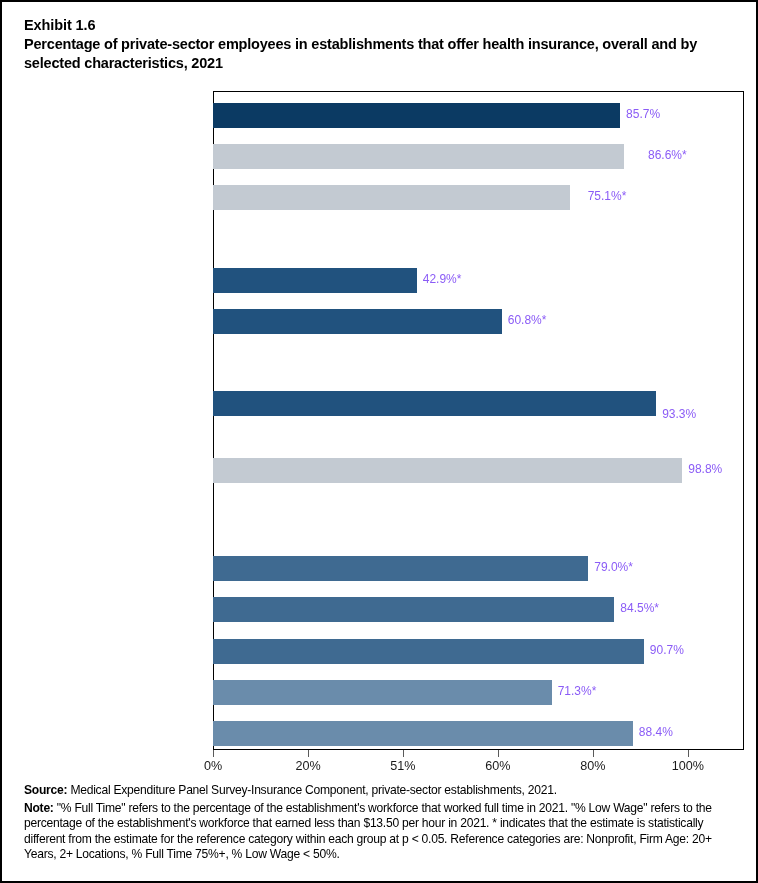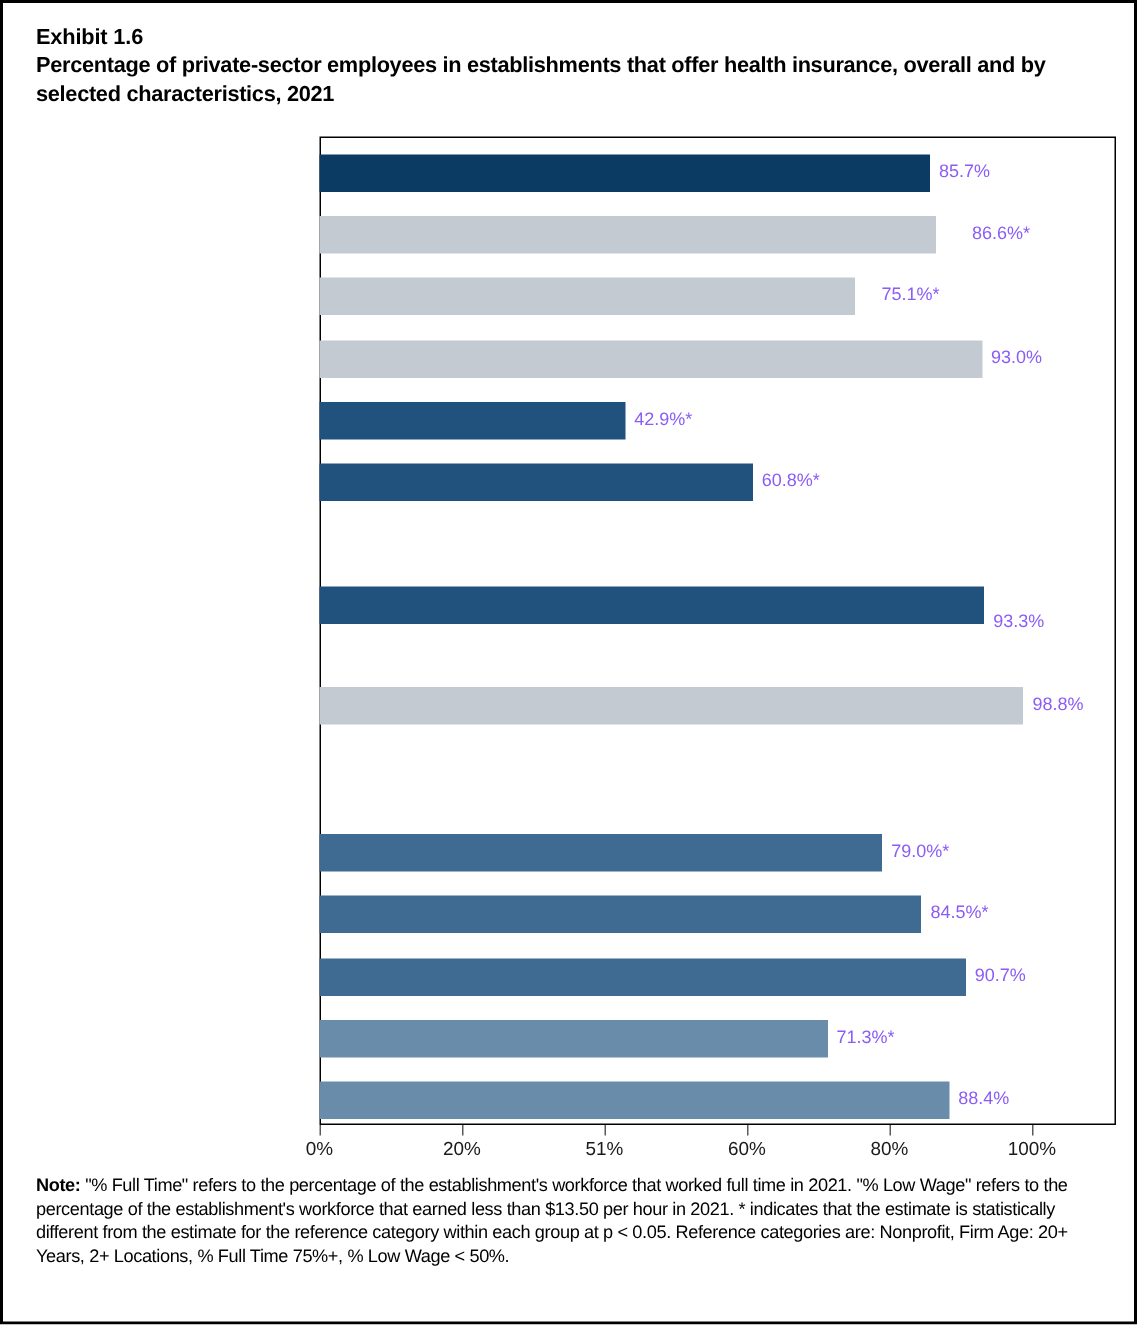--- a/index.html
+++ b/index.html
@@ -137,24 +137,20 @@
         <div class="bar" style="width: 407.037px; background: rgb(11, 58, 99);"></div>
         <div class="val-label" style="left: 413.037px;">85.7%</div>
       </div>
       <div class="row" style="top: 45.2px;">
         <div class="bar" style="width: 411.311px; background: rgb(195, 202, 210);"></div>
         <div class="val-label" style="left: 435px;">86.6%*</div>
       </div>
       <div class="row" style="top: 86.4px;">
         <div class="bar" style="width: 356.691px; background: rgb(195, 202, 210);"></div>
         <div class="val-label" style="left: 362.691px; margin-left: 12px;">75.1%*</div>
-      </div>
-      <div class="row" style="top: 127.6px;">
-        <div class="bar" style="width: 441.708px; background: rgb(195, 202, 210);"></div>
-        <div class="val-label" style="left: 447.708px;">93.0%</div>
       </div>
       <div class="row" style="top: 168.8px;">
         <div class="bar" style="width: 203.756px; background: rgb(33, 82, 126);"></div>
         <div class="val-label" style="left: 209.756px;">42.9%*</div>
       </div>
       <div class="row" style="top: 210px;">
         <div class="bar" style="width: 288.773px; background: rgb(33, 82, 126);"></div>
         <div class="val-label" style="left: 294.773px;">60.8%*</div>
       </div>
       <div class="row" style="top: 292.4px;">
@@ -196,18 +192,21 @@
       <div class="tick-label" style="left: 189.982px;">51%</div>
       <div class="tick" style="left: 284.973px;"></div>
       <div class="tick-label" style="left: 284.973px;">60%</div>
       <div class="tick" style="left: 379.964px;"></div>
       <div class="tick-label" style="left: 379.964px;">80%</div>
       <div class="tick" style="left: 474.955px;"></div>
       <div class="tick-label" style="left: 474.955px;">100%</div>
     </div>
 
   <div id="notes">
+    <div class="line" id="source-line">
+      <b>Source:</b><span> Medical Expenditure Panel Survey-Insurance Component, private-sector establishments, 2021.</span>
+    </div>
     <div class="line" id="note-line">
       <b>Note:</b><span> "% Full Time" refers to the percentage of the establishment's workforce that worked full time in 2021. "% Low Wage" refers to the percentage of the establishment's workforce that earned less than $13.50 per hour in 2021. * indicates that the estimate is statistically different from the estimate for the reference category within each group at p &lt; 0.05.  Reference categories are: Nonprofit, Firm Age: 20+ Years, 2+ Locations, % Full Time 75%+, % Low Wage &lt; 50%.</span>
     </div>
   </div>
 
 </div>
 
 </body></html>

